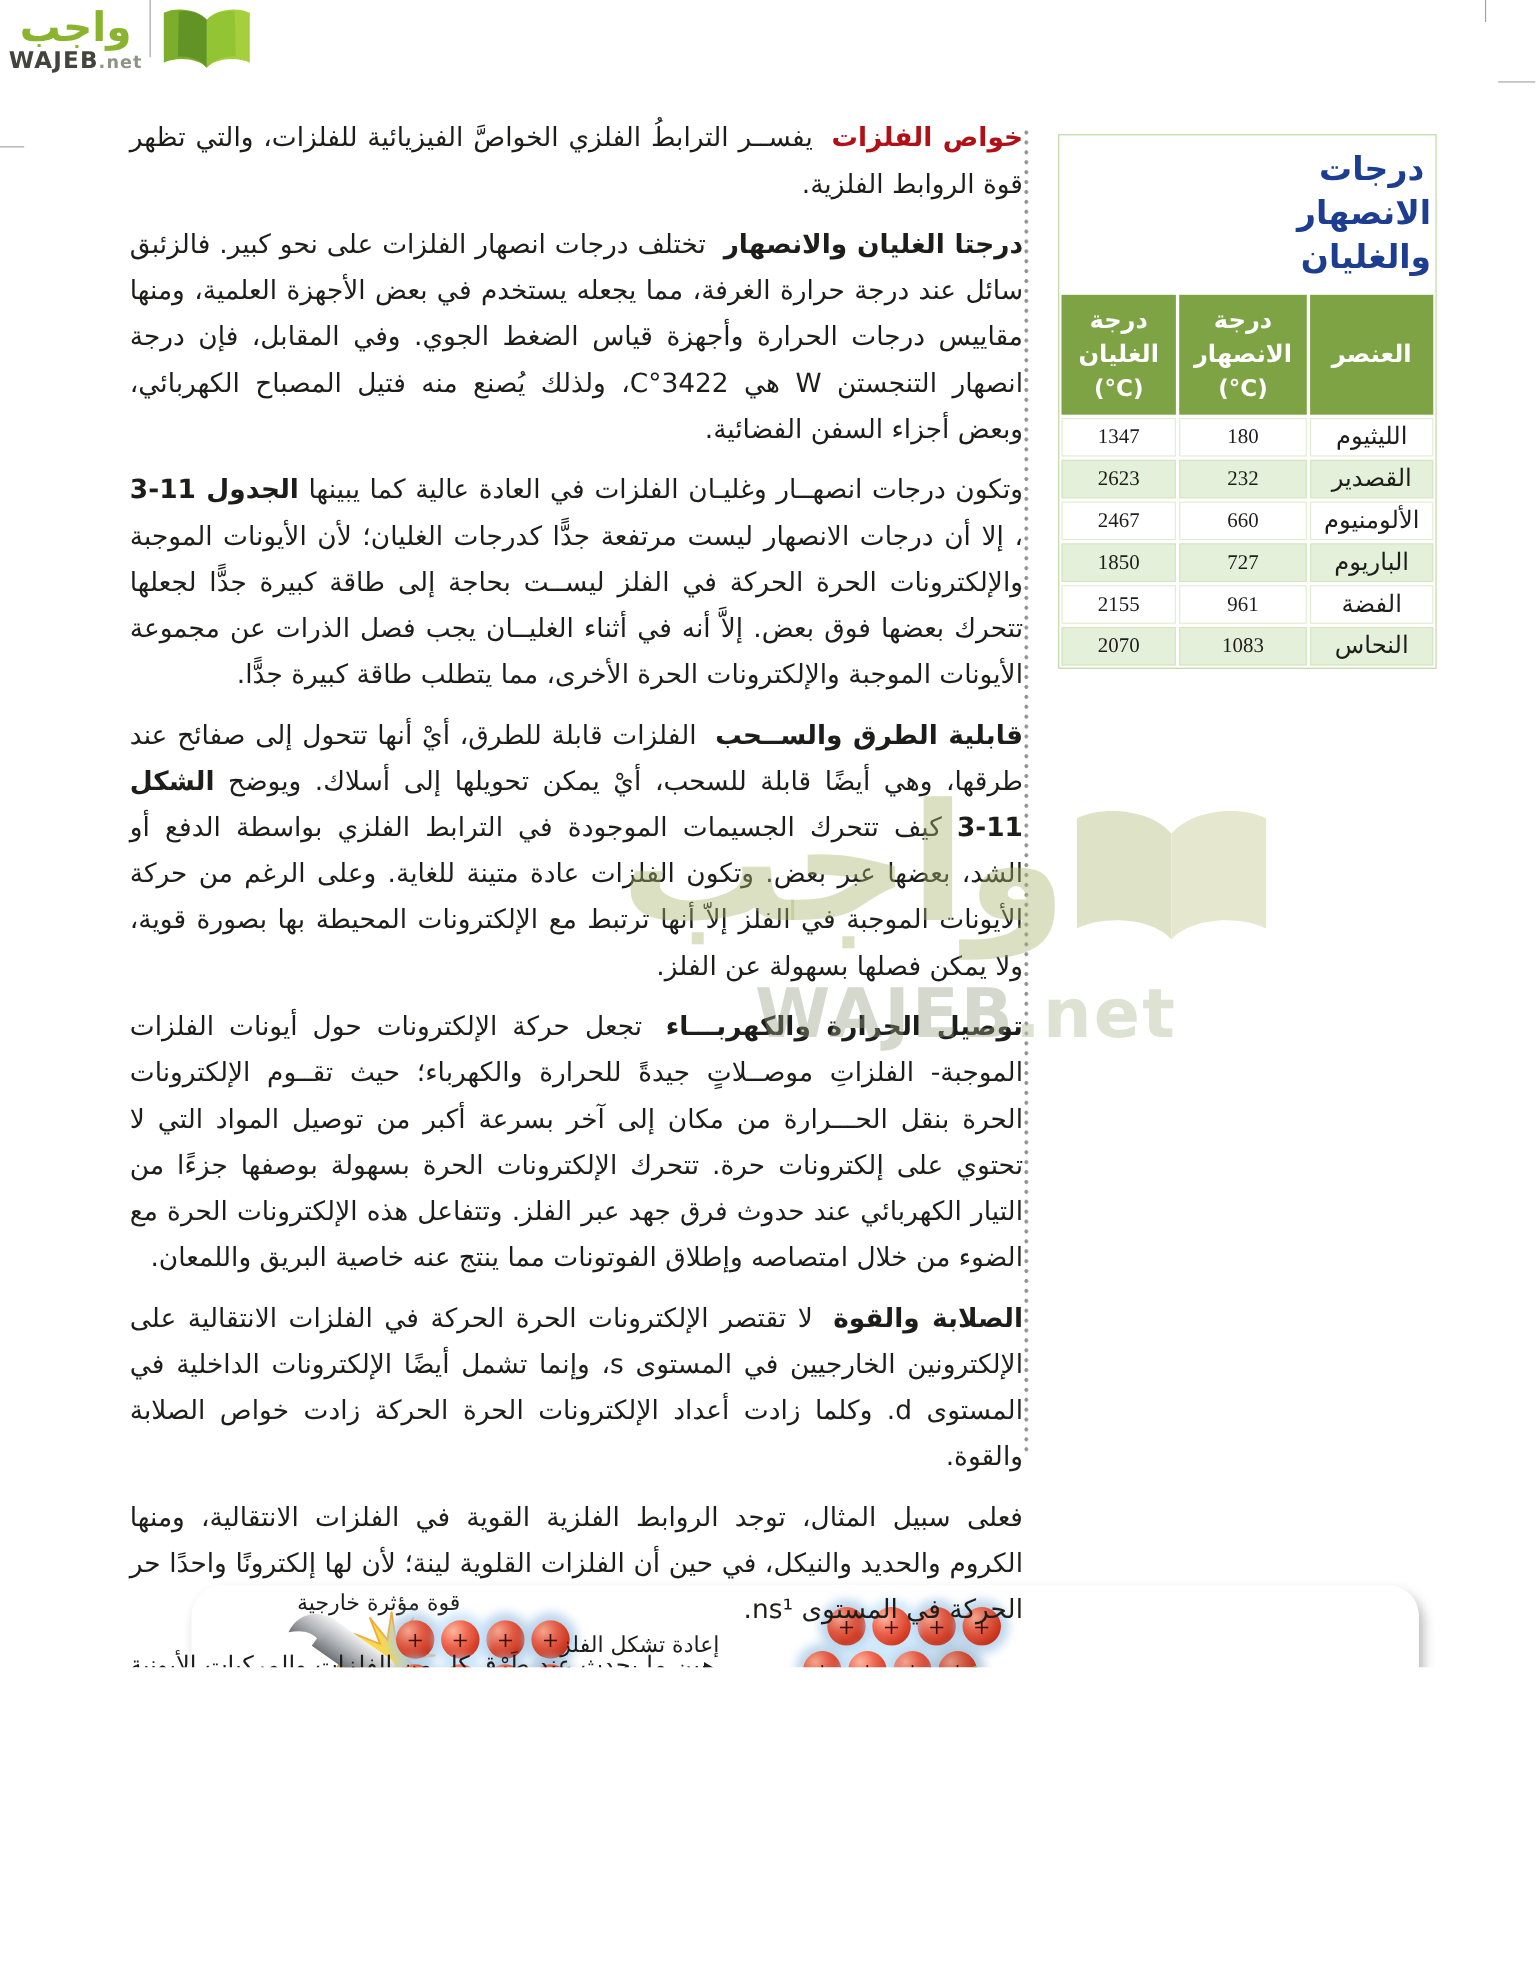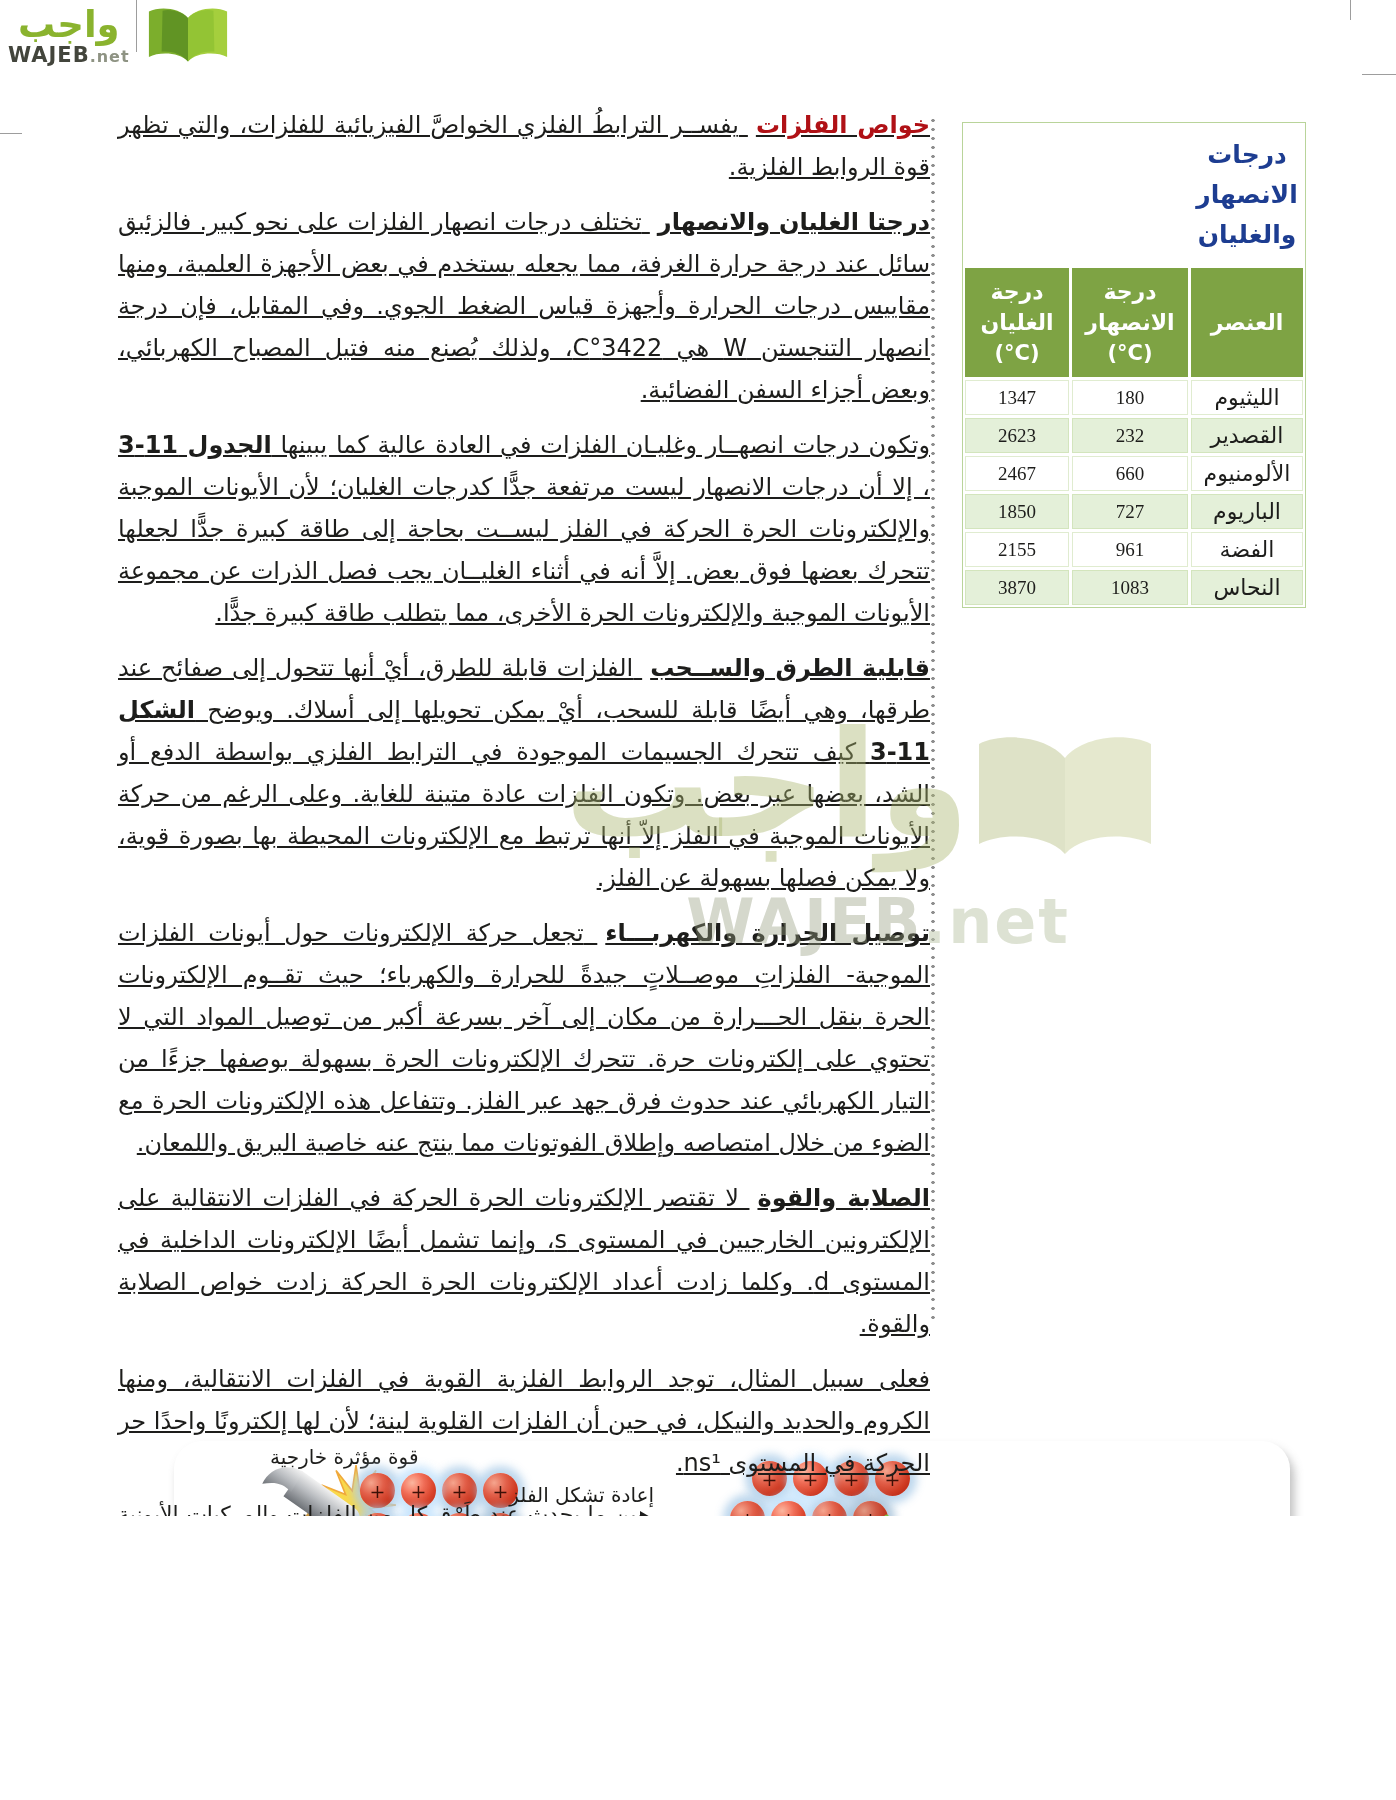--- a/index.html
+++ b/index.html
@@ -23,42 +23,42 @@
   .brand-en .tld{font-size:16px;color:#8e9383;}
   .brand-book{width:100px;height:66px;}
 
   
   .side-table{position:absolute;left:962px;top:122px;width:344px;direction:rtl;z-index:2;
               border:1px solid #b9d49a;background:#fff;padding:2px;box-sizing:border-box;}
   .jadwal-head{display:grid;grid-template-columns:112px 1fr;gap:3px;margin-bottom:3px;}
   .jadwal-label{background:#24408e;color:#fff;text-align:center;font-weight:bold;
                 font-size:26px;line-height:40px;padding:10px 2px;}
   .jadwal-title{background:#fff;color:#1d3d91;font-weight:bold;text-align:center;
-                font-size:25px;line-height:40px;padding:10px 2px;}
+                font-size:30px;line-height:40px;padding:10px 2px;}
   .jadwal-cols{display:grid;grid-template-columns:112px 116px 1fr;gap:3px;margin-bottom:3px;}
   .col-head{background:#7ea344;color:#fff;font-weight:bold;text-align:center;
             font-size:22px;line-height:31px;padding:8px 2px;display:flex;flex-direction:column;justify-content:center;}
   .col-head .unit{direction:ltr;font-size:21px;}
   .jadwal-row{display:grid;grid-template-columns:112px 116px 1fr;gap:3px;margin-bottom:3px;}
   .jadwal-row:last-child{margin-bottom:0;}
   .cell{text-align:center;padding:4px 2px;border:1px solid #e0ecd0;display:flex;align-items:center;justify-content:center;}
   .cell.num{font-family:"Liberation Serif","DejaVu Serif",serif;font-size:19px;direction:ltr;}
   .cell.element{font-size:22px;}
   .row-a .cell{background:#ffffff;}
   .row-b .cell{background:#e4f0d9;border-color:#d3e5bd;}
 
   
   .sep{position:absolute;left:931px;top:116px;width:4px;height:1208px;
        background-image:radial-gradient(circle,#8f8f8f 1.5px,transparent 1.9px);
        background-size:4px 9px;background-repeat:repeat-y;}
 
   
   .text-col{position:absolute;right:466px;width:812px;top:104px;direction:rtl;
             text-align:justify;font-size:24px;line-height:42px;z-index:2;}
-  .para{margin:0 0 13px 0;text-decoration:underline;}
+  .para{margin:0 0 13px 0;}
   .lead{font-weight:bold;margin-left:8px;}
   .lead-red{color:#b01116;}
   .b-inline{font-weight:bold;}
 
   .reading-check{display:flex;direction:rtl;align-items:center;gap:10px;margin:8px 40px 0 0;
                  font-size:22px;line-height:36px;}
   .rc-icon{width:44px;height:42px;flex:0 0 auto;}
   .rc-label{font-weight:bold;color:#16697f;white-space:nowrap;}
   .rc-verb{font-weight:bold;white-space:nowrap;}
 
@@ -179,21 +179,21 @@
       <div class="cell num">1850</div>
     </div>
     <div class="jadwal-row row-a">
       <div class="cell element">الفضة</div>
       <div class="cell num">961</div>
       <div class="cell num">2155</div>
     </div>
     <div class="jadwal-row row-b">
       <div class="cell element">النحاس</div>
       <div class="cell num">1083</div>
-      <div class="cell num">3870</div>
+      <div class="cell num">2070</div>
     </div>
   </div>
 
   <div class="sep"></div>
 
   <div class="text-col">
     <p class="para">
       <span class="lead lead-red">خواص الفلزات</span>
       <span>يفســر الترابطُ الفلزي الخواصَّ الفيزيائية للفلزات، والتي تظهر قوة الروابط الفلزية.</span>
     </p>

